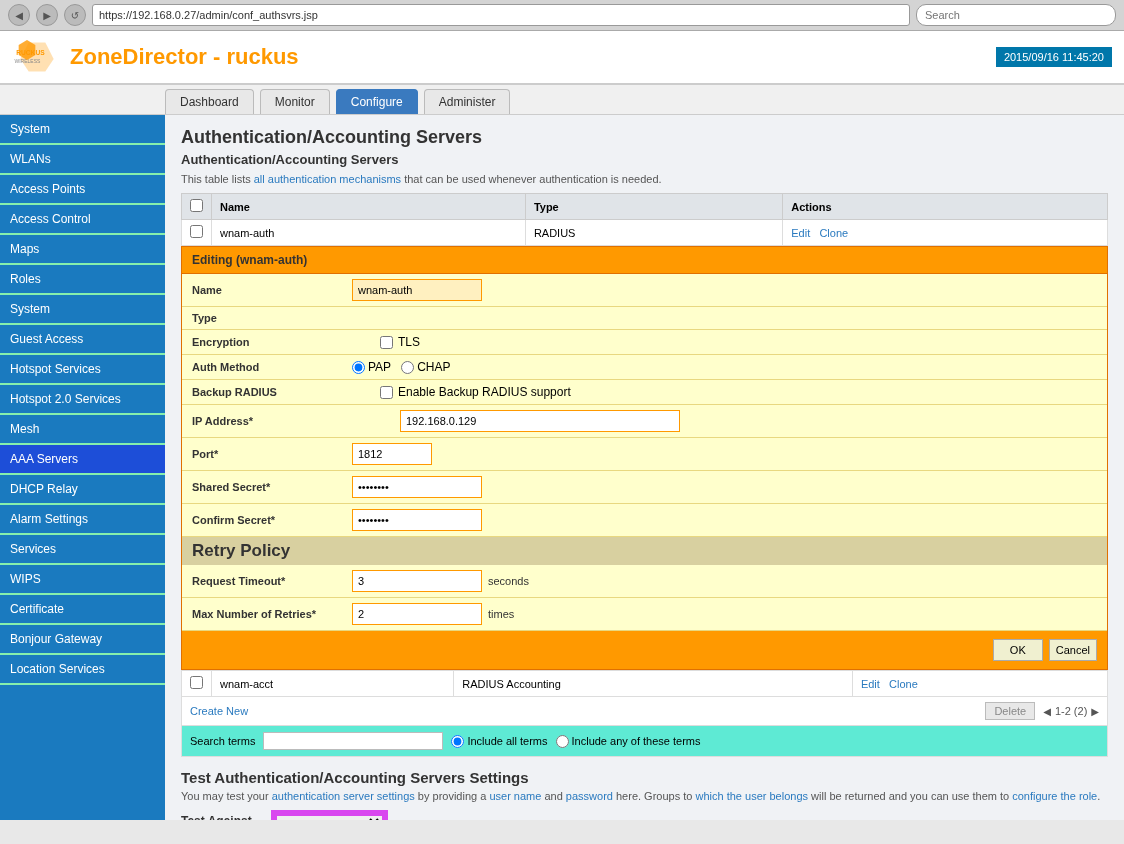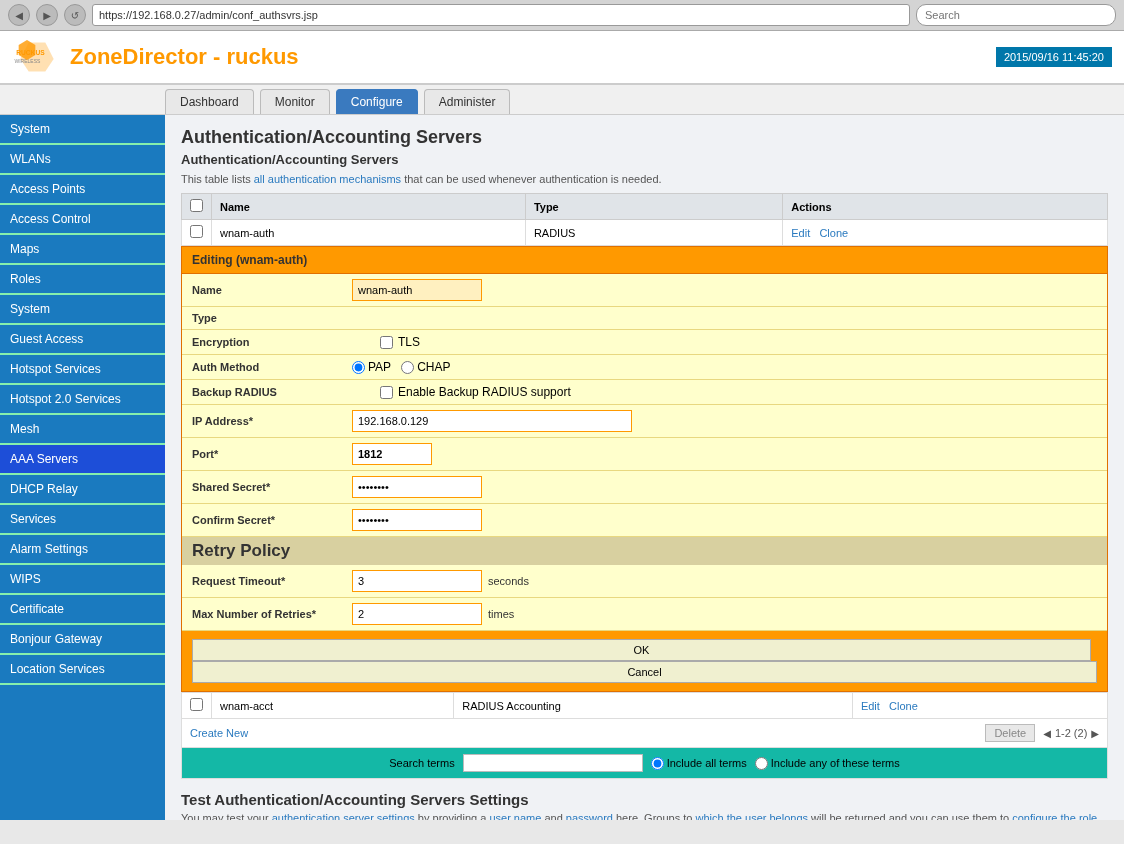--- a/index.html
+++ b/index.html
@@ -97,58 +97,58 @@
     }
     .form-label {
       width: 160px; font-size: 11px; font-weight: bold; color: #333; flex-shrink: 0;
     }
     .form-value { flex: 1; }
     .form-input {
       border: 1px solid #f90; background: white; padding: 2px 5px;
       font-size: 11px; height: 22px;
     }
     .form-input-name { width: 130px; background: #fff0c0; border: 1px solid #f90; }
-    .form-input-ip { width: 280px; }
-    .form-input-port { width: 80px; font-weight: bold; }
+    .form-input-ip { width: 280px; margin-left: 48px; }
+    .form-input-port { width: 80px; }
     .form-input-secret { width: 130px; }
     .form-input-number { width: 130px; }
     .radio-group { display: flex; align-items: center; gap: 10px; flex-wrap: wrap; }
     .radio-item { display: flex; align-items: center; gap: 3px; cursor: pointer; }
     .checkbox-item { display: flex; align-items: center; gap: 5px; cursor: pointer; margin-left: 28px; }
     .section-divider {
       background: #d8d0a0; padding: 4px 10px; font-weight: bold; font-size: 17px; color: #333;
     }
     .form-suffix { margin-left: 6px; font-size: 11px; color: #333; }
     .btn-ok {
       background: #f0f0d0; border: 1px solid #aaa; padding: 4px 16px;
       cursor: pointer; font-size: 11px; margin-right: 6px;
     }
     .btn-cancel {
       background: #f0f0d0; border: 1px solid #aaa; padding: 4px 6px;
       cursor: pointer; font-size: 11px;
     }
-    .btn-row { display: flex; justify-content: flex-end; padding: 8px 10px; background: #f90; flex-direction: column; }
+    .btn-row { display: flex; justify-content: flex-end; padding: 8px 10px; background: #f90; }
 
     
     .bottom-row td { background: white; }
     .table-actions {
       display: flex; align-items: center; justify-content: space-between;
       padding: 5px 8px; border: 1px solid #ddd; border-top: none; background: white;
     }
     .create-new-link { color: #2a7abf; cursor: pointer; font-size: 11px; text-decoration: none; }
     .btn-delete {
       background: #e8e8e8; border: 1px solid #bbb; padding: 2px 8px;
       cursor: pointer; font-size: 11px; color: #888;
     }
     .pagination { display: flex; align-items: center; gap: 4px; font-size: 11px; color: #555; }
     .pag-btn { font-size: 10px; cursor: pointer; color: #555; }
 
     .search-bar-row {
       display: flex; align-items: center; gap: 8px; padding: 6px 8px;
-      border: 1px solid #ddd; border-top: none; background: #14b8a6; font-size: 11px; justify-content: center;
+      border: 1px solid #ddd; border-top: none; background: #5eead4; font-size: 11px;
     }
     .search-input { border: 1px solid #bbb; padding: 2px 5px; font-size: 11px; width: 180px; }
     .radio-item-small { display: flex; align-items: center; gap: 3px; font-size: 11px; }
 
     
     .test-section { margin-top: 12px; }
     .test-title { font-size: 15px; font-weight: bold; color: #333; margin-bottom: 4px; }
     .test-desc { font-size: 11px; color: #555; margin-bottom: 8px; }
     .test-desc a { color: #2a7abf; }
     .test-form-row { display: flex; align-items: center; margin-bottom: 6px; }
@@ -200,22 +200,22 @@
       <div class="sidebar-item">Access Control</div>
       <div class="sidebar-item">Maps</div>
       <div class="sidebar-item">Roles</div>
       <div class="sidebar-item">System</div>
       <div class="sidebar-item">Guest Access</div>
       <div class="sidebar-item">Hotspot Services</div>
       <div class="sidebar-item">Hotspot 2.0 Services</div>
       <div class="sidebar-item">Mesh</div>
       <div class="sidebar-item active">AAA Servers</div>
       <div class="sidebar-item">DHCP Relay</div>
+      <div class="sidebar-item">Alarm Settings</div>
       <div class="sidebar-item">Services</div>
-      <div class="sidebar-item">Alarm Settings</div>
       <div class="sidebar-item">WIPS</div>
       <div class="sidebar-item">Certificate</div>
       <div class="sidebar-item">Bonjour Gateway</div>
       <div class="sidebar-item">Location Services</div>
     </div>
 
     <div class="content">
       <div class="page-title">Authentication/Accounting Servers</div>
       <div class="section-title">Authentication/Accounting Servers</div>
       <div class="desc-text">

